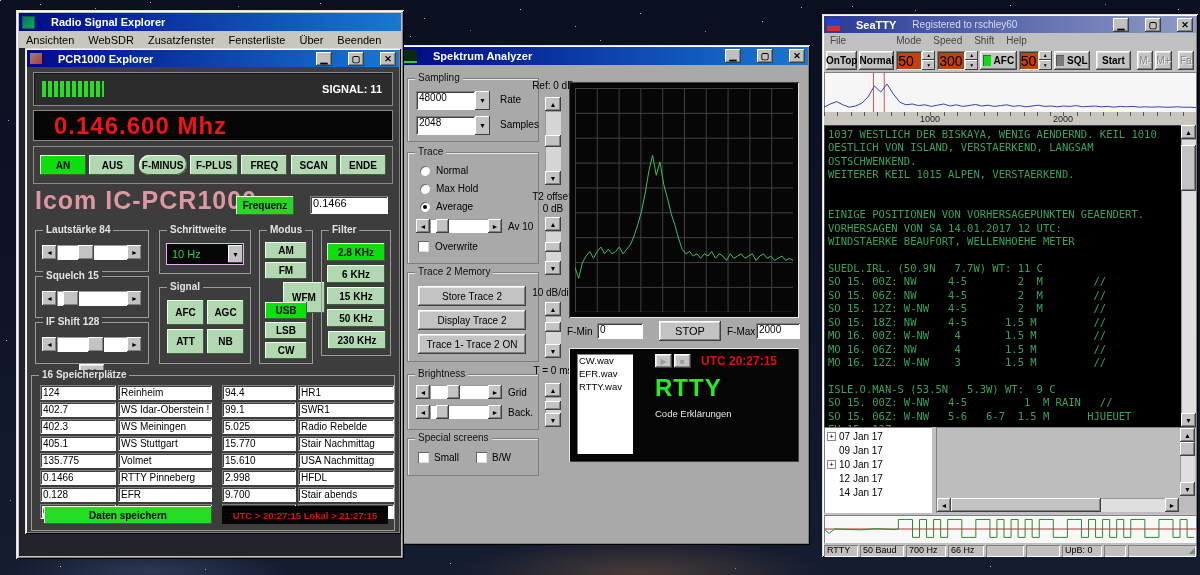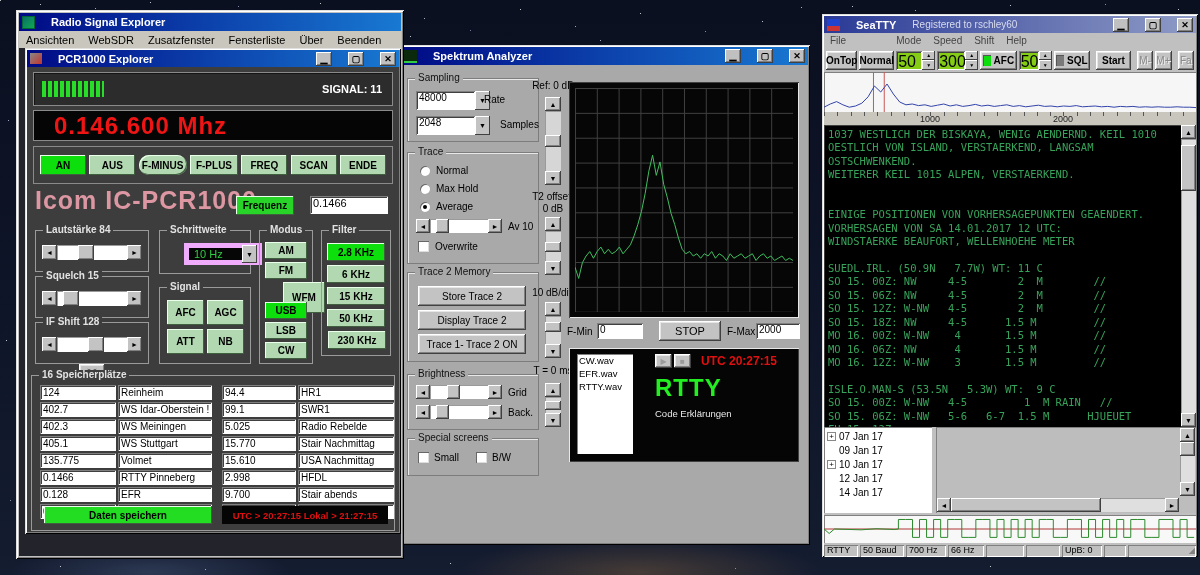--- a/index.html
+++ b/index.html
@@ -70,21 +70,21 @@
     justify-content:center; box-shadow: inset -1px -1px #404040, inset 1px 1px #fff, inset -2px -2px #808080, inset 2px 2px #e6e6e6; }
 
   .mem-row { display:flex; margin-bottom:2px; }
   .mem-cell { height:15px; font-size:10px; line-height:13px; }
   .mem-cell.c1 { width:76px; margin-left:8px; }
   .mem-cell.c2 { width:94px; margin-left:2px; }
   .mem-cell.c3 { width:74px; margin-left:10px; }
   .mem-cell.c4 { width:96px; margin-left:2px; }
 
   .spin { display:flex; height:19px; }
-  .spin-val { width:26px; background:#84cc16; font-size:16px; padding:2px 2px;
+  .spin-val { width:26px; background:#c2410c; font-size:14px; padding:2px 2px;
     box-shadow: inset 1px 1px #808080, inset -1px -1px #fff, inset 2px 2px #404040; }
   .spin-arr { display:flex; flex-direction:column; width:13px; }
   .spin-arr div { flex:1; background:#c3c3c3; font-size:5px; display:flex; align-items:center; justify-content:center;
     box-shadow: inset -1px -1px #404040, inset 1px 1px #fff; }
   .tb-btn { background:#c3c3c3; color:#000; font-size:10px; font-weight:bold; display:flex; align-items:center;
     justify-content:center; gap:3px; height:19px;
     box-shadow: inset -1px -1px #404040, inset 1px 1px #fff, inset -2px -2px #808080, inset 2px 2px #e6e6e6; }
   .tb-btn.dis { color:#8a8a8a; text-shadow:1px 1px 0 #eee; font-weight:normal; }
   .led { width:8px; height:11px; box-shadow: inset 1px 1px #555; }
 
@@ -179,21 +179,21 @@
             <div class="hs-track">
                 <div class="hs-thumb" style="left:44%;"></div>
               </div>
             <div class="hs-btn">►</div>
           </div>
         </div>
         <div class="btn" style="left:52px; top:297px; width:26px; height:12px; font-size:8px;">&gt;&lt;</div>
 
         <div class="gbd" style="left:132px; top:163px; width:92px; height:44px;">
           <span class="gbd-label">Schrittweite</span>
-          <div style="position:absolute; left:24px; top:12px; width:78px; height:22px; background:#060606; border:5px solid #f0abfc; display:flex; align-items:center;">
+          <div style="position:absolute; left:6px; top:12px; width:78px; height:22px; background:#060606; border:1px solid #f0abfc; display:flex; align-items:center;">
             <span style="margin-left:5px; color:#2ecc40; font-size:11px; flex:1;">10 Hz</span>
             <span style="width:15px; height:18px; background:#c3c3c3; font-size:7px; display:flex; align-items:center; justify-content:center; box-shadow:inset -1px -1px #404040, inset 1px 1px #fff;">▼</span>
           </div>
         </div>
 
         <div class="gbd" style="left:132px; top:220px; width:92px; height:77px;">
           <span class="gbd-label">Signal</span>
           <div class="gbtn" style="left:7px; top:12px; width:37px; height:25px;">AFC</div>
           <div class="gbtn" style="left:47px; top:12px; width:37px; height:25px;">AGC</div>
           <div class="gbtn" style="left:7px; top:41px; width:37px; height:25px;">ATT</div>
@@ -300,21 +300,21 @@
     <span class="tbtn">✕</span>
   </div>
   <div style="position:absolute; left:2px; top:20px; right:2px; bottom:2px; background:#a9a9a9;">
 
     <div class="gbl" style="left:6px; top:13px; width:132px; height:64px;">
       <span class="gbl-label">Sampling</span>
       <div style="position:absolute; left:8px; top:12px; width:74px; height:19px; display:flex;">
         <div class="field" style="flex:1; font-size:10px;">48000</div>
         <span style="width:15px; background:#c3c3c3; font-size:7px; display:flex; align-items:center; justify-content:center; box-shadow:inset -1px -1px #404040, inset 1px 1px #fff;">▼</span>
       </div>
-      <span class="lbl" style="left:76px; top:15px;">Rate</span>
+      <span class="lbl" style="left:92px; top:15px;">Rate</span>
       <div style="position:absolute; left:8px; top:37px; width:74px; height:19px; display:flex;">
         <div class="field" style="flex:1; font-size:10px;">2048</div>
         <span style="width:15px; background:#c3c3c3; font-size:7px; display:flex; align-items:center; justify-content:center; box-shadow:inset -1px -1px #404040, inset 1px 1px #fff;">▼</span>
       </div>
       <span class="lbl" style="left:92px; top:40px;">Samples</span>
     </div>
 
     <div class="gbl" style="left:6px; top:87px; width:132px; height:112px;">
       <span class="gbl-label">Trace</span>
       <div style="position:absolute; left:12px; top:12px; display:flex; gap:6px; align-items:center;">

